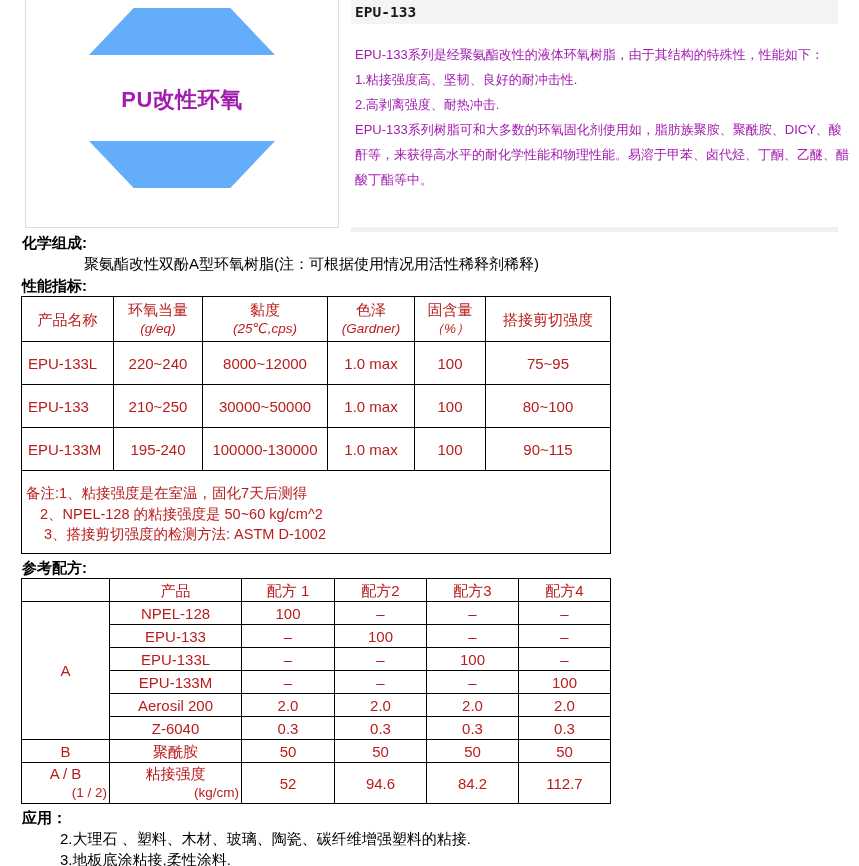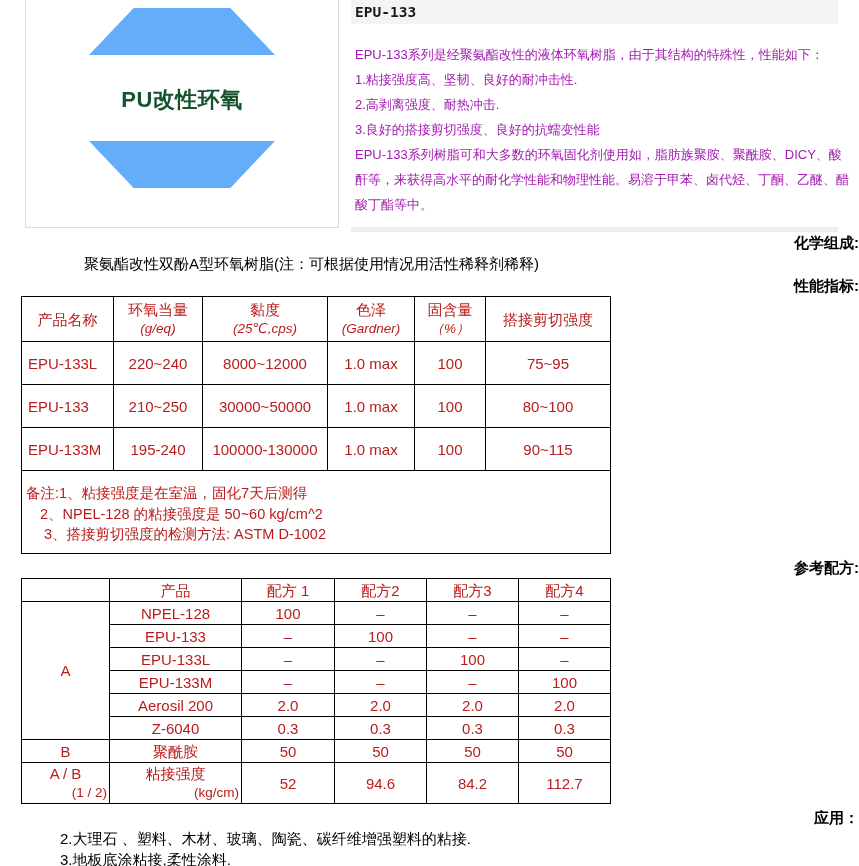--- a/index.html
+++ b/index.html
@@ -58,21 +58,21 @@
     height: 47px;
     background: #64adfb;
     clip-path: polygon(0% 0%, 100% 0%, 76% 100%, 24% 100%);
   }
   .logo-text {
     position: absolute;
     left: 0;
     right: 0;
     top: 85px;
     text-align: center;
-    color: #14532d;
+    color: #a21caf;
     font-size: 22px;
     font-weight: bold;
     letter-spacing: 0.5px;
     font-family: "Liberation Sans", "DejaVu Sans", sans-serif;
   }
 
   .info-panel {
     position: absolute;
     left: 351px;
     top: 0px;
@@ -118,21 +118,20 @@
     position: relative;
     padding: 0 0 0 0;
   }
   .sec-head {
     font-size: 15px;
     font-weight: bold;
     color: #000;
     margin: 0;
     padding-left: 22px;
     line-height: 21px;
-    text-align: right;
   }
   .sec-sub {
     font-size: 15px;
     color: #000;
     margin: 0;
     padding-left: 84px;
     line-height: 22px;
   }
 
   table.grid {
@@ -196,21 +195,20 @@
   </div>
 
   <div class="info-panel">
     <div class="info-title-bar">
       <span class="info-title">EPU-133</span>
     </div>
     <div class="info-body">
       <p>EPU-133系列是经聚氨酯改性的液体环氧树脂，由于其结构的特殊性，性能如下：</p>
       <p>1.粘接强度高、坚韧、良好的耐冲击性.</p>
       <p>2.高剥离强度、耐热冲击.</p>
-      <p>3.良好的搭接剪切强度、良好的抗蠕变性能</p>
       <p>EPU-133系列树脂可和大多数的环氧固化剂使用如，脂肪族聚胺、聚酰胺、DICY、酸酐等，来获得高水平的耐化学性能和物理性能。易溶于甲苯、卤代烃、丁酮、乙醚、醋酸丁酯等中。</p>
     </div>
     <div class="info-bottom-bar"></div>
   </div>
 </div>
 
 <div class="content">
 
   <div class="sec-head">化学组成:</div>
   <div class="sec-sub">聚氨酯改性双酚A型环氧树脂(注：可根据使用情况用活性稀释剂稀释)</div>

